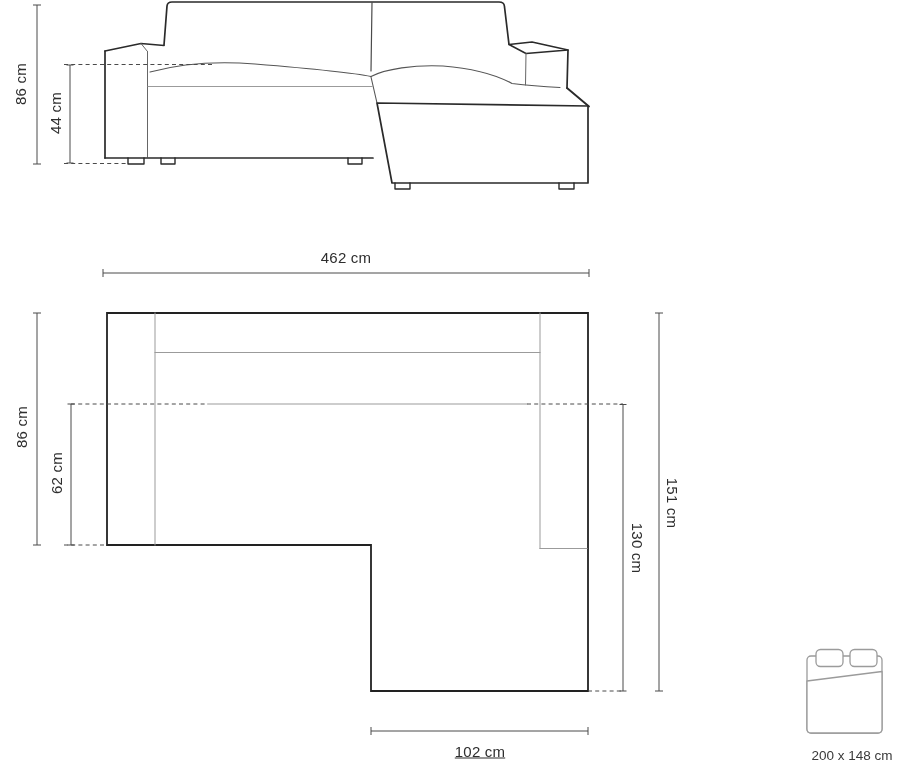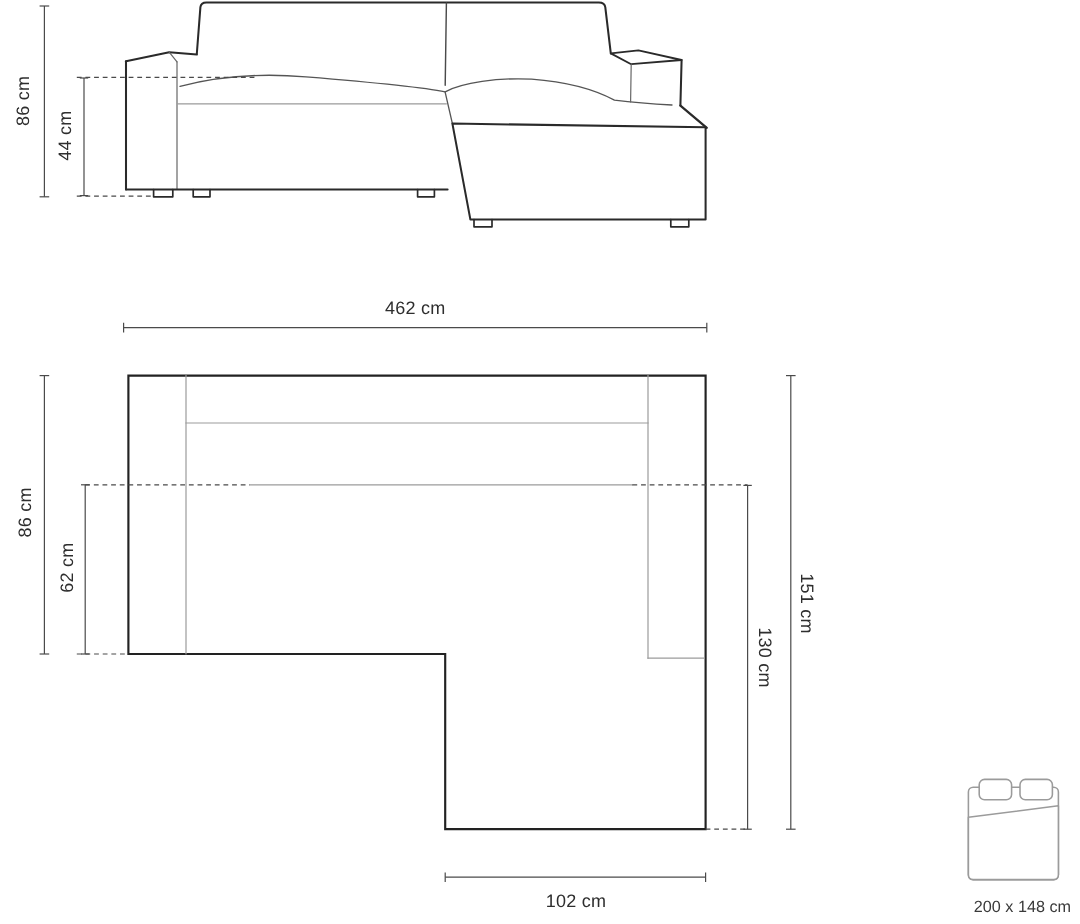--- a/index.html
+++ b/index.html
@@ -159,17 +159,17 @@
   <div class="dim-label" style="left:346px; top:257px;">462 cm</div>
 
   <div class="dim-label rot-ccw" style="left:21px; top:427px;">86 cm</div>
 
   <div class="dim-label rot-ccw" style="left:56px; top:473px;">62 cm</div>
 
   <div class="dim-label rot-cw" style="left:672px; top:503px;">151 cm</div>
 
   <div class="dim-label rot-cw" style="left:637px; top:548px;">130 cm</div>
 
-  <div class="dim-label" style="left:480px; top:751px;">102 cm</div>
+  <div class="dim-label" style="left:480px; top:751px;text-decoration:underline;">102 cm</div>
 
   <div class="bed-label" style="left:852px; top:756px;">200 x 148 cm</div>
 
 </div>
 
 </body></html>

